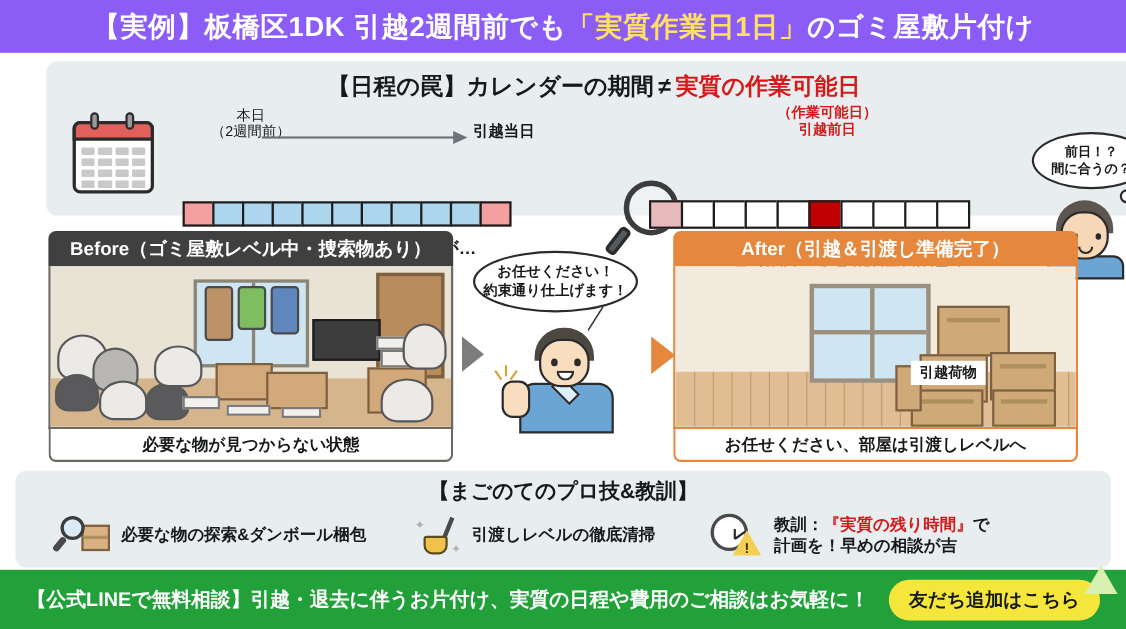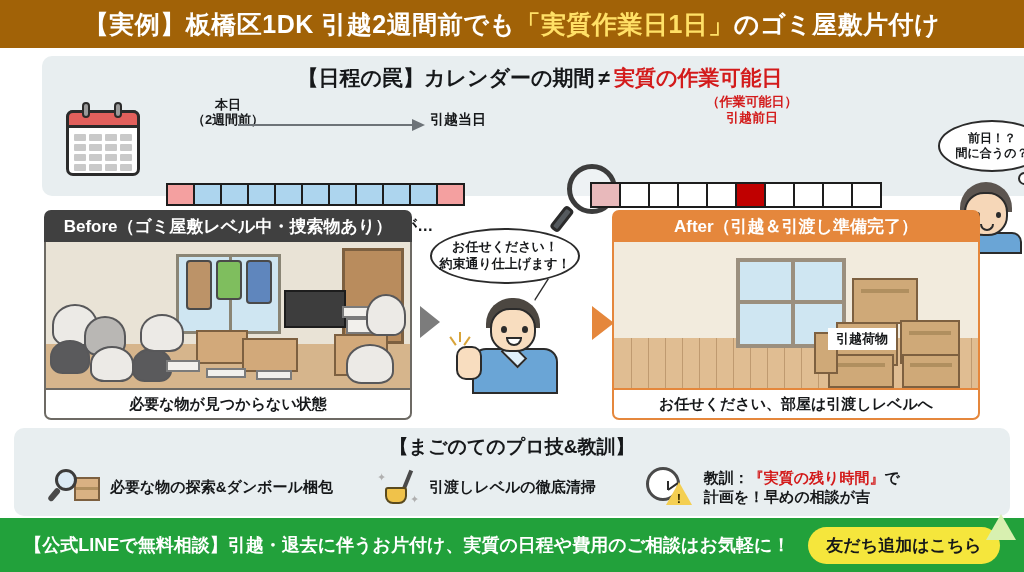--- a/index.html
+++ b/index.html
@@ -9,21 +9,21 @@
     background: #ffffff; overflow: hidden;
   }
   #page {
     position: relative; width: 1024px; height: 572px;
     background: #ffffff;
   }
 
   
   .header {
     position: absolute; left: 0; top: 0; width: 1024px; height: 48px;
-    background: #a16207;
+    background: #8b5cf6;
     display: flex; align-items: center; justify-content: center;
   }
   .header-title {
     font-size: 25px; font-weight: bold; color: #ffffff;
     letter-spacing: 0.5px; white-space: nowrap;
   }
   .header-title .hl { color: #ffe066; }
 
   
   .panel-sched {
@@ -55,21 +55,21 @@
   .cal-ring.r1 { left: 18px; } .cal-ring.r2 { left: 50px; }
   .cal-grid {
     position: absolute; left: 10px; top: 32px; width: 58px;
     display: grid; grid-template-columns: repeat(4, 1fr); gap: 3px;
   }
   .cal-grid i { display: block; height: 7px; background: #c9c9c9; border-radius: 1px; }
 
   
   .tl1-lbl-today {
     position: absolute; left: 122px; top: 42px; width: 128px;
-    text-align: center; font-size: 13px; font-weight: bold; color: #16181a;
+    text-align: center; font-size: 13px; font-weight: normal; color: #16181a;
     line-height: 1.15;
   }
   .tl1-arrow { position: absolute; left: 196px; top: 63px; width: 190px; height: 12px; }
   .tl1-arrow .shaft { position: absolute; left: 0; top: 5px; width: 176px; height: 2px; background: #6d7378; }
   .tl1-arrow .head {
     position: absolute; left: 174px; top: 0px; width: 0; height: 0;
     border-left: 13px solid #6d7378; border-top: 6px solid transparent; border-bottom: 6px solid transparent;
   }
   .tl1-lbl-end {
     position: absolute; left: 388px; top: 55px; font-size: 14px; font-weight: bold; color: #16181a;

